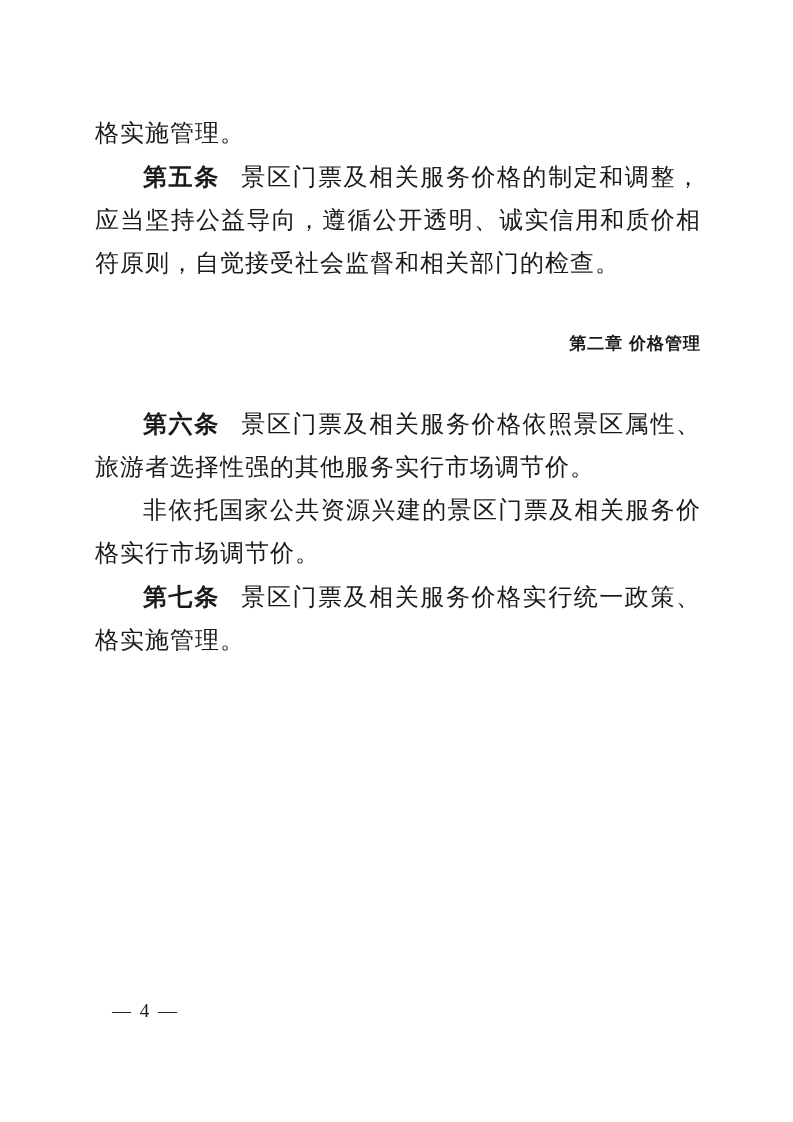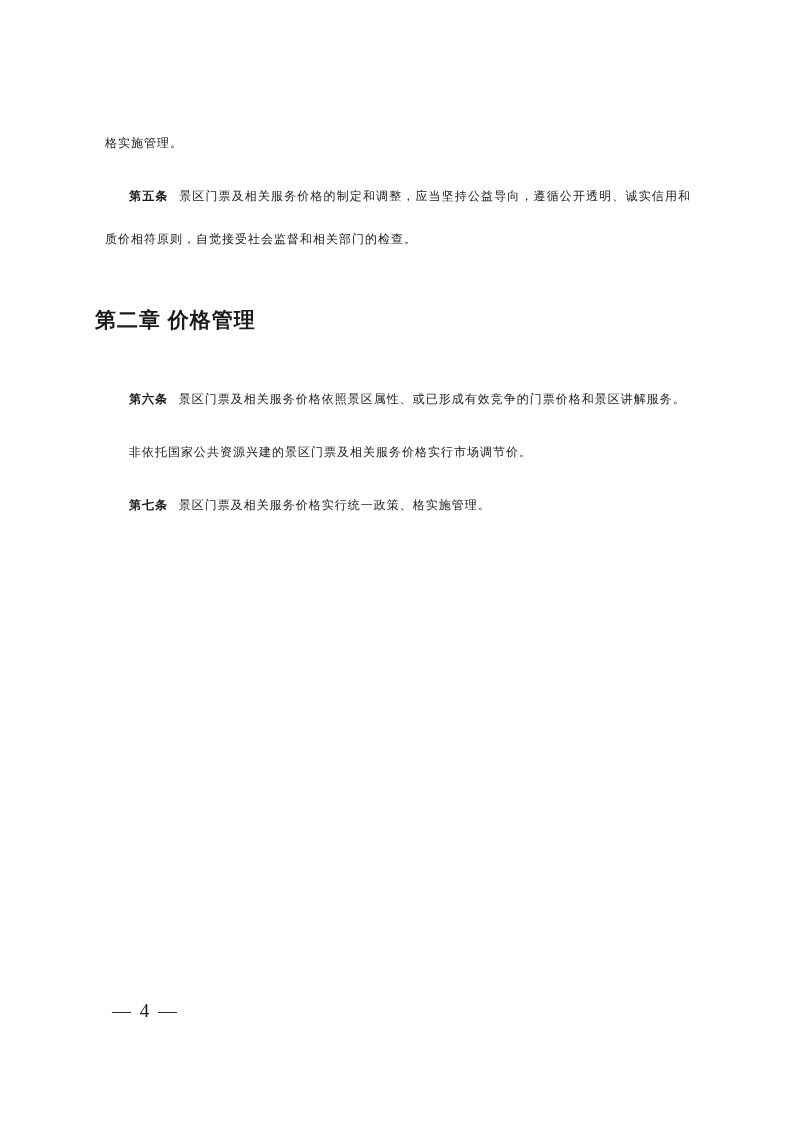--- a/index.html
+++ b/index.html
@@ -17,41 +17,41 @@
     color: #1a1a1a;
     box-sizing: border-box;
   }
   .content {
     position: absolute;
     top: 112px;
     left: 95px;
     width: 606px;
   }
   .para {
-    font-size: 12px;
+    font-size: 24px;
     line-height: 43px;
     text-align: justify;
     text-justify: inter-ideograph;
     letter-spacing: 1px;
-    margin: 10px;
+    margin: 0;
     text-indent: 2em;
   }
   .para.no-indent {
     text-indent: 0;
   }
   .lead {
     font-family: "Liberation Sans", "DejaVu Sans", sans-serif;
     font-weight: bold;
     margin-right: 0.9em;
   }
   .chapter-heading {
     font-family: "Liberation Sans", "DejaVu Sans", sans-serif;
     font-weight: bold;
-    font-size: 21px;
-    text-align: left;
+    font-size: 17px;
+    text-align: right;
     letter-spacing: 1px;
     margin: 37px 0 37px 0;
     line-height: 43px;
   }
   .page-number {
     position: absolute;
     left: 112px;
     top: 1000px;
     font-size: 19px;
     letter-spacing: 2px;
@@ -64,21 +64,21 @@
 
 <div class="page">
   <div class="content">
 
     <p class="para no-indent"><span>格实施管理。</span></p>
 
     <p class="para"><span class="lead">第五条</span><span>景区门票及相关服务价格的制定和调整，应当坚持公益导向，遵循公开透明、诚实信用和质价相符原则，自觉接受社会监督和相关部门的检查。</span></p>
 
     <h2 class="chapter-heading">第二章  价格管理</h2>
 
-    <p class="para"><span class="lead">第六条</span><span>景区门票及相关服务价格依照景区属性、或已形成有效竞争的门票价格和景区讲解服务。</span></p>
+    <p class="para"><span class="lead">第六条</span><span>景区门票及相关服务价格依照景区属性、旅游者选择性强的其他服务实行市场调节价。</span></p>
 
 
     <p class="para"><span>非依托国家公共资源兴建的景区门票及相关服务价格实行市场调节价。</span></p>
 
     <p class="para"><span class="lead">第七条</span><span>景区门票及相关服务价格实行统一政策、格实施管理。</span></p>
 
 
   </div>
 
   <div class="page-number">— 4 —</div>

